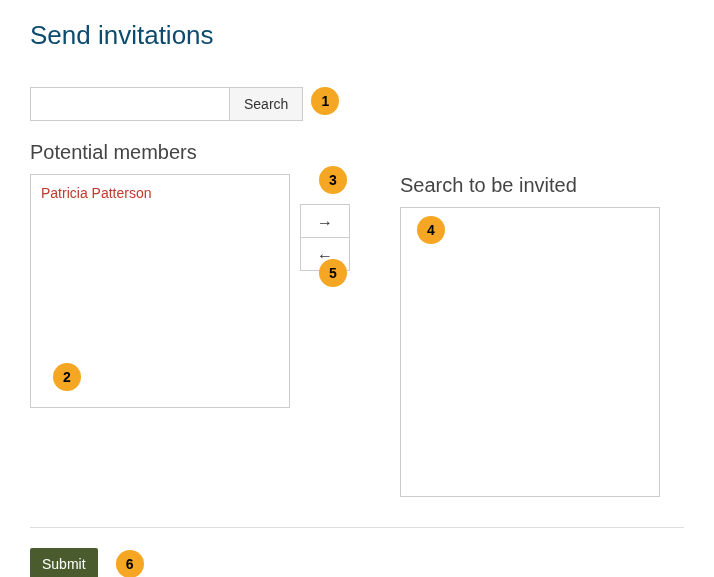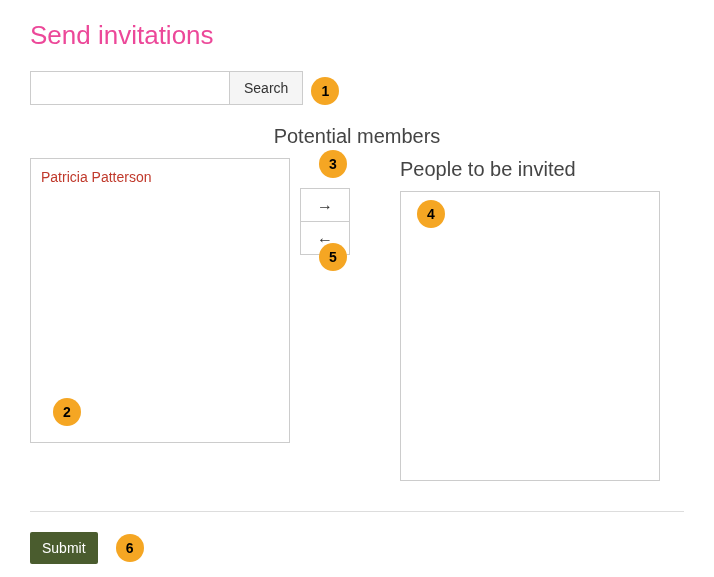--- a/index.html
+++ b/index.html
@@ -13,22 +13,22 @@
       background: #fff;
       color: #333;
       padding: 20px 30px;
       width: 714px;
       min-height: 577px;
     }
 
     .page-title {
       font-size: 26px;
       font-weight: normal;
-      color: #ec4899;
-      margin-bottom: 20px;
+      color: #0c4a6e;
+      margin-bottom: 36px;
     }
 
     .search-input {
       border: 1px solid #ccc;
       padding: 6px 8px;
       font-size: 14px;
       width: 200px;
       height: 34px;
       outline: none;
     }
@@ -54,21 +54,21 @@
       border-radius: 50%;
       font-size: 14px;
       font-weight: bold;
       color: #000;
       margin-left: 8px;
       flex-shrink: 0;
     }
 
     .search-badge-row {
       display: flex;
-      align-items: flex-end;
+      align-items: flex-start;
     }
 
     .section-label {
       font-size: 20px;
       font-weight: normal;
       color: #444;
       margin-bottom: 10px;
     }
 
     .lists-container {
@@ -77,21 +77,21 @@
       gap: 0;
     }
 
     .member-list-wrapper {
       position: relative;
     }
 
     .member-list {
       border: 1px solid #ccc;
       width: 260px;
-      height: 285px;
+      height: 234px;
       overflow-y: auto;
       padding: 6px 0;
       position: relative;
     }
 
     .member-item {
       padding: 4px 10px;
       font-size: 14px;
       color: #c0392b;
       cursor: pointer;
@@ -208,42 +208,42 @@
 <body>
 
 <h1 class="page-title">Send invitations</h1>
 
 <div class="search-badge-row">
   <input class="search-input" type="text" placeholder="" style="">
   <button class="search-button">Search</button>
   <span class="badge">1</span>
 </div>
 
-<h2 class="section-label" style="margin-top:20px;text-align:center;">Potential members</h2>
+<h2 class="section-label" style="margin-top:20px;">Potential members</h2>
 
 <div class="lists-container">
 
   <div class="member-list-wrapper">
     <div class="member-list">
       <div class="member-item">Patricia Patterson</div>
       <span class="badge badge-2">2</span>
     </div>
   </div>
 
   <div class="arrow-panel">
     <span class="badge badge-3">3</span>
     <div class="arrow-buttons">
       <button class="arrow-btn">→</button>
       <button class="arrow-btn">←</button>
     </div>
     <span class="badge badge-5">5</span>
   </div>
 
   <div class="right-section">
-    <h2 class="invited-label">People to be invited</h2>
+    <h2 class="invited-label">Search to be invited</h2>
     <div class="invited-list-wrapper">
       <div class="invited-list">
         <span class="badge badge-4">4</span>
       </div>
     </div>
   </div>
 
 </div>
 
 <hr class="divider">

